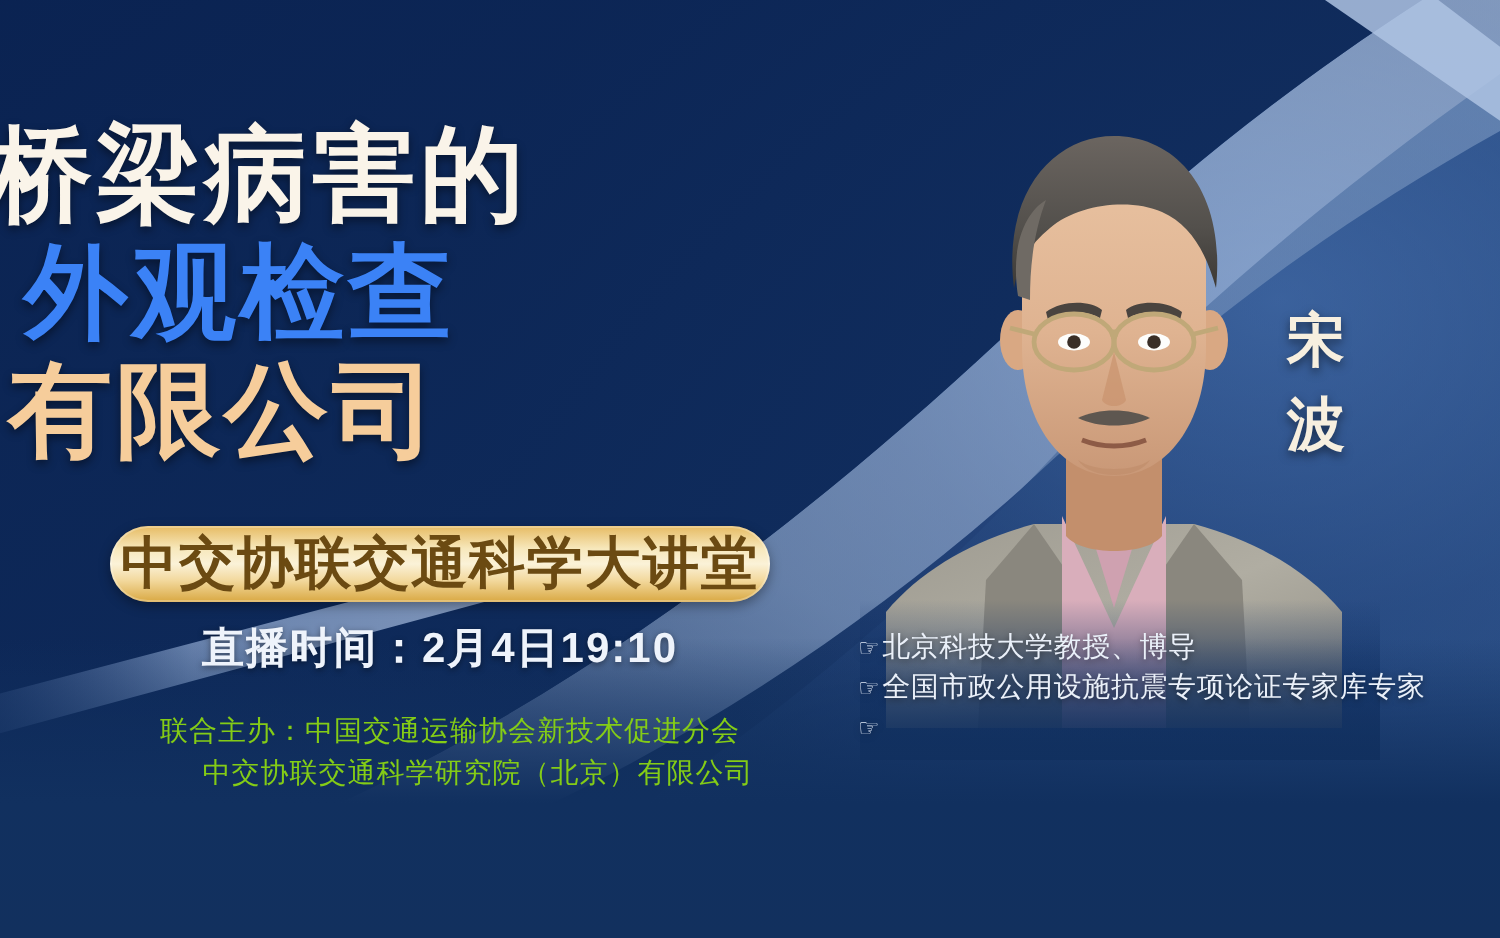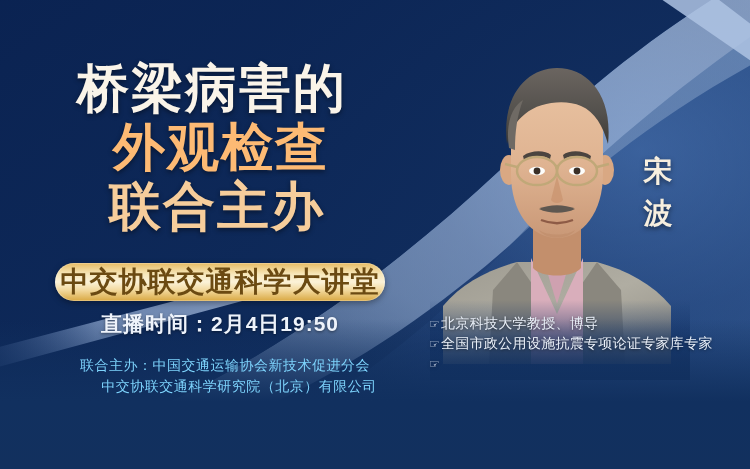--- a/index.html
+++ b/index.html
@@ -23,46 +23,46 @@
   .curve-wrap svg{position:absolute;inset:0;width:750px;height:469px;display:block;}
 
   
   .portrait{position:absolute;left:443px;top:52px;width:228px;height:312px;}
   .portrait svg{display:block;width:228px;height:312px;}
   .portrait-fade{position:absolute;left:430px;top:300px;width:260px;height:80px;
      background:linear-gradient(180deg, rgba(17,48,99,0) 0%, rgba(17,48,99,.55) 45%, #11305f 100%);}
 
   
   .title-block{position:absolute;left:0px;top:62px;width:430px;
-    text-align:center;line-height:1;}
+    text-align:left;line-height:1;}
   .tline{font-weight:700;font-size:52px;letter-spacing:2px;
      white-space:nowrap;margin:0;}
   .tl1{color:#faf4e9;text-shadow:0 2px 5px rgba(0,0,0,.45);
        margin-left:-6px;}
-  .tl2{color:#fdba74;text-shadow:0 2px 5px rgba(0,0,0,.45);
+  .tl2{color:#3b82f6;text-shadow:0 2px 5px rgba(0,0,0,.45);
        margin-top:7px;margin-left:12px;}
   .tl3{color:#f6cd9b;text-shadow:0 2px 5px rgba(0,0,0,.45);
        margin-top:7px;margin-left:4px;}
 
   
   .pill{position:absolute;left:55px;top:263px;width:330px;height:38px;
     border-radius:19px;display:flex;align-items:center;justify-content:center;
     background:linear-gradient(180deg,#e6bb63 0%,#f7e8bc 30%,#fbf2d8 50%,#f2d89c 72%,#d9a842 100%);
     box-shadow:0 2px 6px rgba(0,0,0,.35), inset 0 0 0 1px rgba(255,255,255,.25);}
   .pill span{font-size:28px;font-weight:700;color:#6b4a12;letter-spacing:1px;
     white-space:nowrap;}
 
   
   .live-time{position:absolute;left:0;top:310px;width:440px;text-align:center;
      color:#eef3fb;font-size:21px;font-weight:600;letter-spacing:1px;
      text-shadow:0 1px 3px rgba(0,0,0,.45);}
 
   
   .org{position:absolute;left:0;top:355px;width:450px;text-align:center;
-     color:#7dd3fc;font-size:14px;line-height:21px;letter-spacing:.5px;}
+     color:#84cc16;font-size:14px;line-height:21px;letter-spacing:.5px;}
   .org div{white-space:nowrap;}
   .org .l2{padding-left:28px;}
 
   
   .speaker{position:absolute;left:631px;top:150px;width:56px;
      text-align:center;color:#f7efdf;font-size:29px;font-weight:700;
      line-height:42px;letter-spacing:2px;text-shadow:0 2px 5px rgba(0,0,0,.5);}
 
   
   .creds{position:absolute;left:429px;top:313px;color:#eaf0f9;
@@ -183,28 +183,28 @@
       </g>
     </svg>
   </div>
   <div class="portrait-fade"></div>
 
   <div class="bg-bottom"></div>
 
   <div class="title-block">
     <div class="tline tl1">桥梁病害的</div>
     <div class="tline tl2">外观检查</div>
-    <div class="tline tl3">联合主办</div>
+    <div class="tline tl3">有限公司</div>
   </div>
 
   <div class="pill">
     <span>中交协联交通科学大讲堂</span>
   </div>
 
-  <div class="live-time">直播时间：2月4日19:50</div>
+  <div class="live-time">直播时间：2月4日19:10</div>
 
   <div class="org">
     <div class="l1">联合主办：中国交通运输协会新技术促进分会</div>
     <div class="l2">中交协联交通科学研究院（北京）有限公司</div>
   </div>
 
   <div class="speaker">
     <div>宋</div>
     <div>波</div>
   </div>

